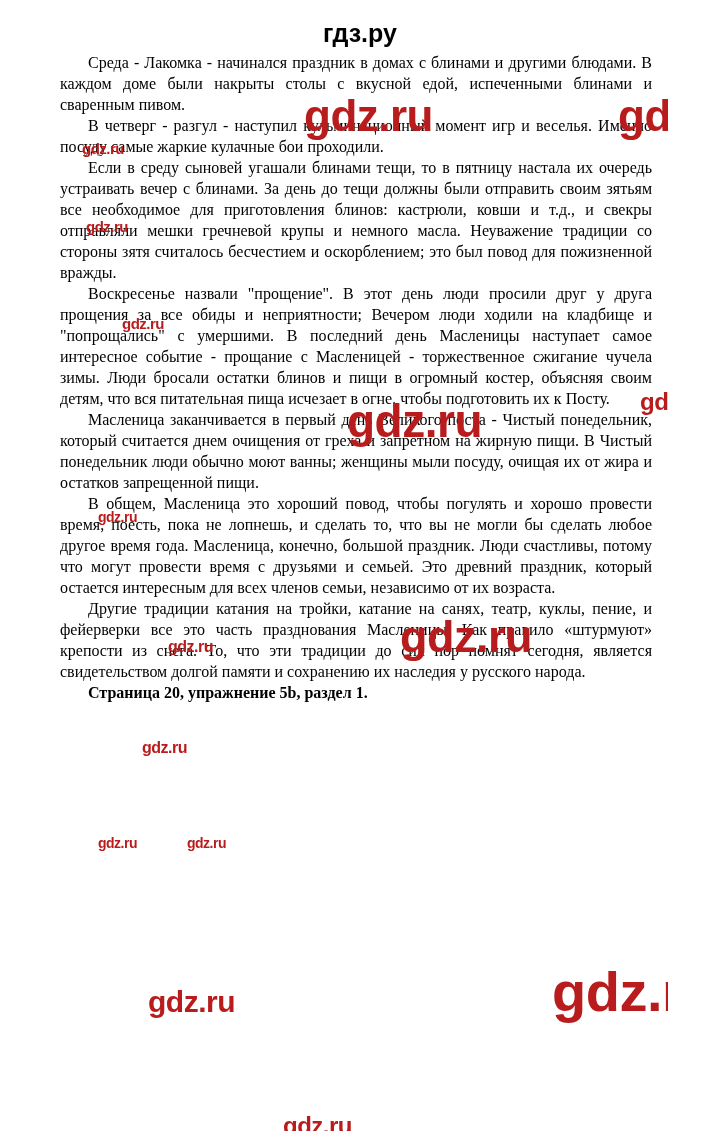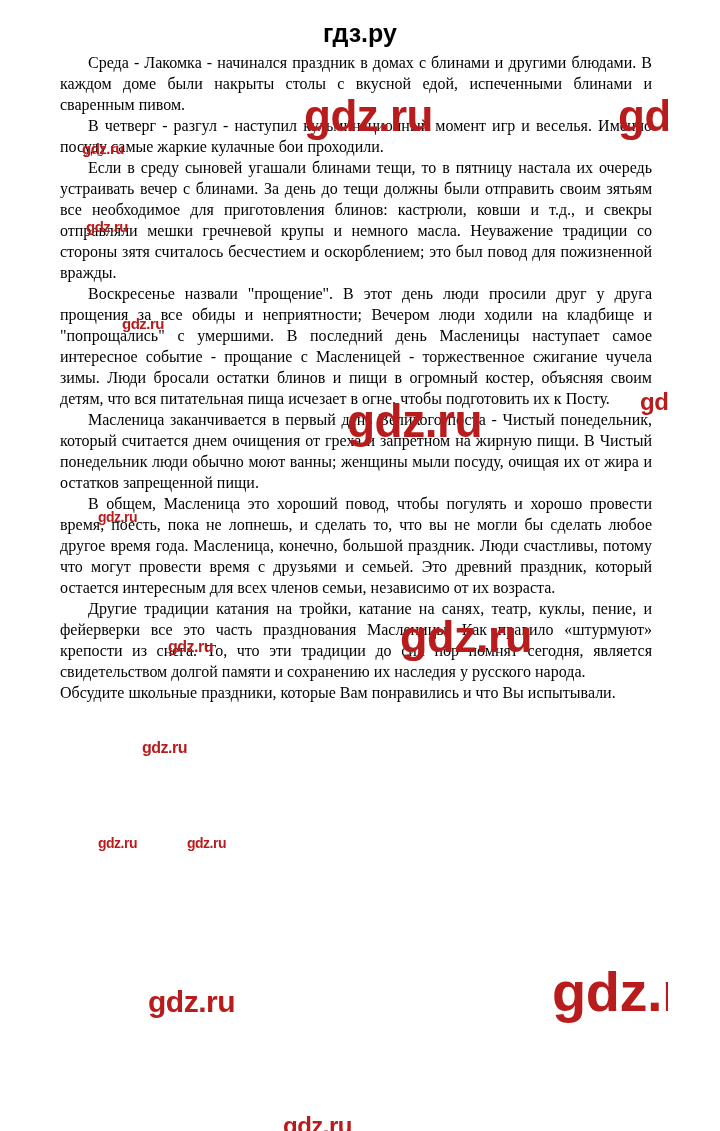--- a/index.html
+++ b/index.html
@@ -72,21 +72,21 @@
   <div class="site-title">гдз.ру</div>
 
   <div class="article">
     <p>Среда - Лакомка - начинался праздник в домах с блинами и другими блюдами. В каждом доме были накрыты столы с вкусной едой, испеченными блинами и сваренным пивом.</p>
     <p>В четверг - разгул - наступил кульминационный момент игр и веселья. Именно посуду самые жаркие кулачные бои проходили.</p>
     <p>Если в среду сыновей угашали блинами тещи, то в пятницу настала их очередь устраивать вечер с блинами. За день до тещи должны были отправить своим зятьям все необходимое для приготовления блинов: кастрюли, ковши и т.д., и свекры отправляли мешки гречневой крупы и немного масла. Неуважение традиции со стороны зятя считалось бесчестием и оскорблением; это был повод для пожизненной вражды.</p>
     <p>Воскресенье назвали "прощение". В этот день люди просили друг у друга прощения за все обиды и неприятности; Вечером люди ходили на кладбище и "попрощались" с умершими. В последний день Масленицы наступает самое интересное событие - прощание с Масленицей - торжественное сжигание чучела зимы. Люди бросали остатки блинов и пищи в огромный костер, объясняя своим детям, что вся питательная пища исчезает  в огне, чтобы подготовить их к Посту.</p>
     <p>Масленица заканчивается в первый день Великого поста - Чистый понедельник, который считается днем очищения от греха и запретном на жирную пищи. В Чистый понедельник люди обычно моют ванны; женщины мыли посуду, очищая их от жира и остатков запрещенной пищи.</p>
     <p>В общем, Масленица это хороший повод, чтобы погулять и хорошо провести время, поесть, пока не лопнешь, и сделать то, что вы не могли бы сделать любое другое время года. Масленица, конечно, большой праздник. Люди счастливы, потому что могут провести время с друзьями и семьей. Это древний праздник, который остается интересным  для всех членов семьи, независимо от их возраста.</p>
     <p>Другие традиции катания на тройки, катание на санях, театр, куклы, пение, и фейерверки все это часть празднования Масленицы. Как правило «штурмуют» крепости из снега. То, что эти традиции до сих пор помнят сегодня, является свидетельством долгой памяти и сохранению их наследия у русского народа.</p>
-    <p class="exercise-text">Обсудите школьные праздники, которые Вам понравились и что Вы испытывали.</p>
+    <p class="exercise-heading">Страница 20, упражнение 5b, раздел 1.</p>
   </div>
 
   <div class="watermark-layer">
       <span class="wm" style="left: 252px; top: 78px; font-size: 44px;">gdz.ru</span>
       <span class="wm" style="left: 566px; top: 78px; font-size: 44px;">gdz.ru</span>
       <span class="wm" style="left: 30px; top: 125px; font-size: 15px;">gdz.ru</span>
       <span class="wm" style="left: 34px; top: 203px; font-size: 15px;">gdz.ru</span>
       <span class="wm" style="left: 70px; top: 300px; font-size: 15px;">gdz.ru</span>
       <span class="wm" style="left: 295px; top: 382px; font-size: 46px;">gdz.ru</span>
       <span class="wm" style="left: 588px; top: 374px; font-size: 24px;">gdz.ru</span>

